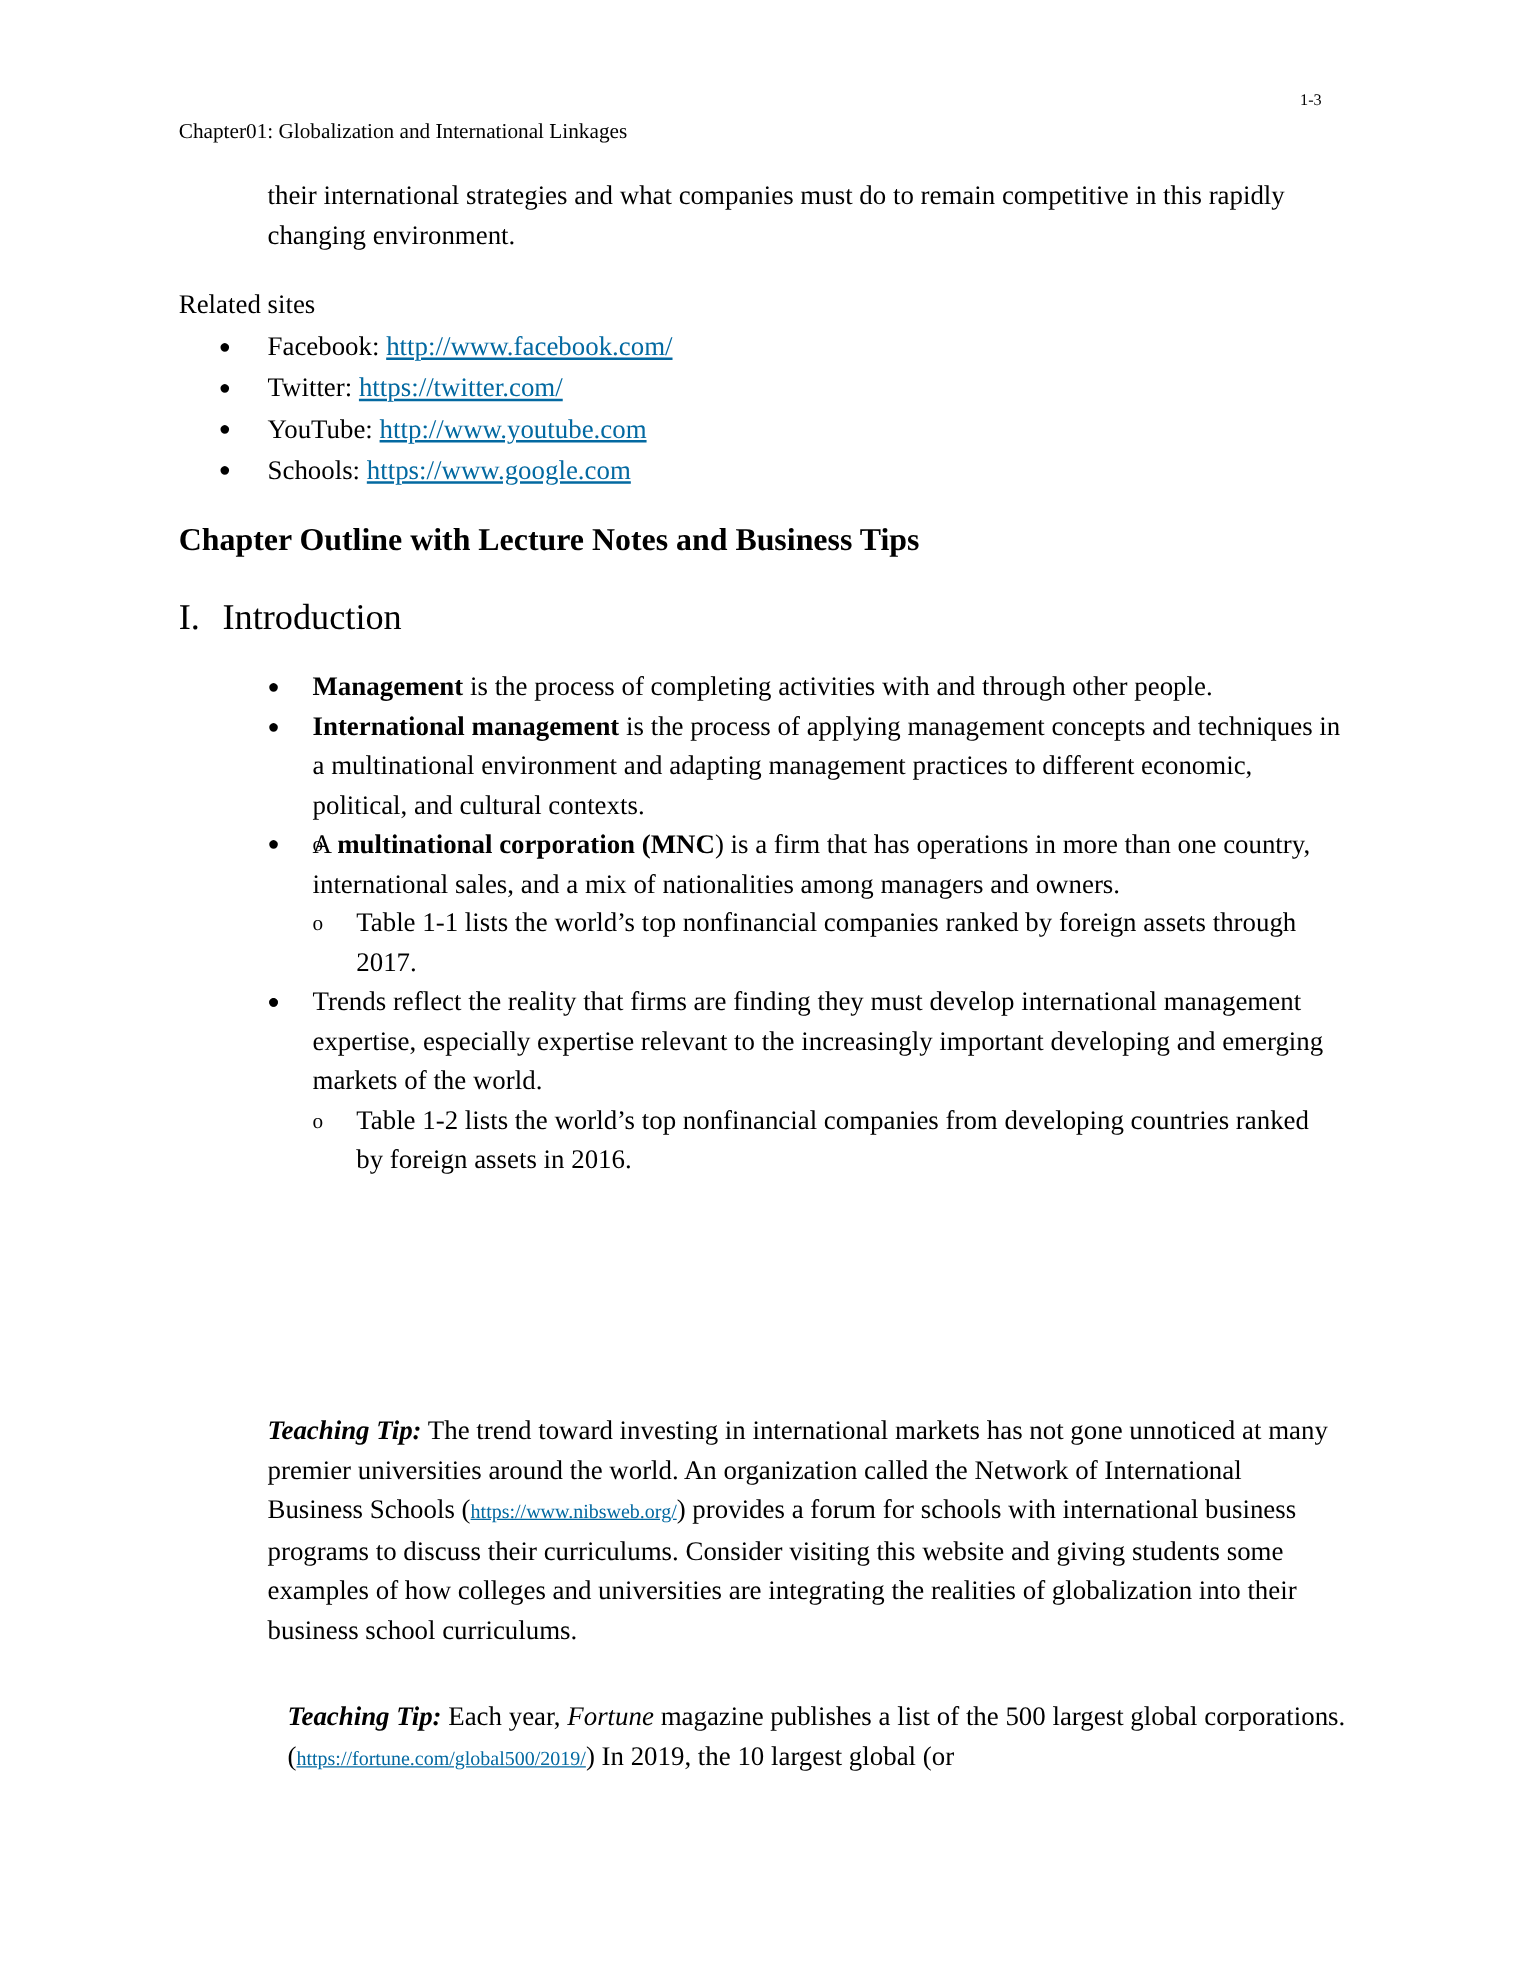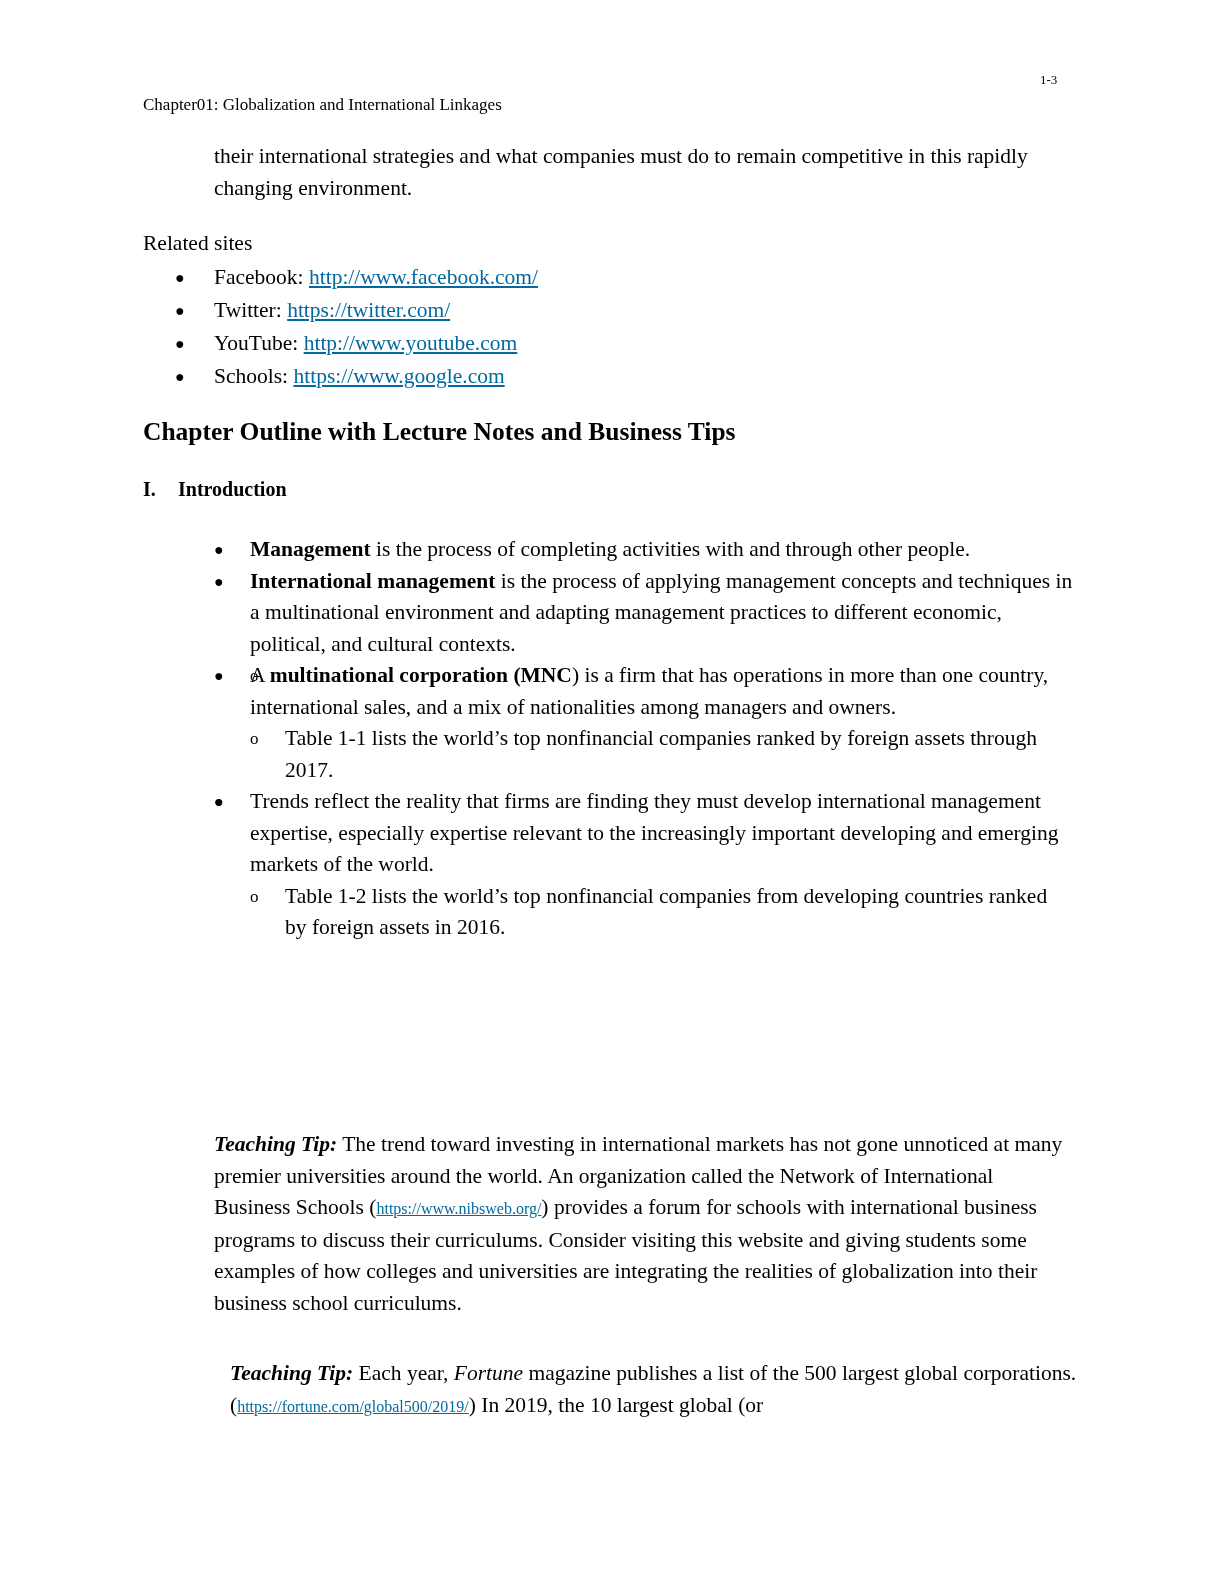--- a/index.html
+++ b/index.html
@@ -31,21 +31,21 @@
   .related-list li .bullet {
     position: absolute; left: 32px; top: 0; font-size: 16px;
   }
   a.link { color: #0369a1; text-decoration: underline; }
   .section-title {
     position: absolute; top: 417px; left: 143px;
     font-size: 25.5px; font-weight: bold;
   }
   .subsection-title {
     position: absolute; top: 478px; left: 143px;
-    font-size: 20px; font-weight: bold;
+    font-size: 29px; font-weight: normal;
   }
   .subsection-title .num { display: inline-block; width: 35px; }
   .outline {
     position: absolute; top: 534px; left: 214px; width: 860px;
     margin: 0; padding: 0; list-style: none;
   }
   .outline > li { position: relative; padding-left: 36px; }
   .outline > li > .bullet {
     position: absolute; left: 0; top: 0; font-size: 16px;
   }

